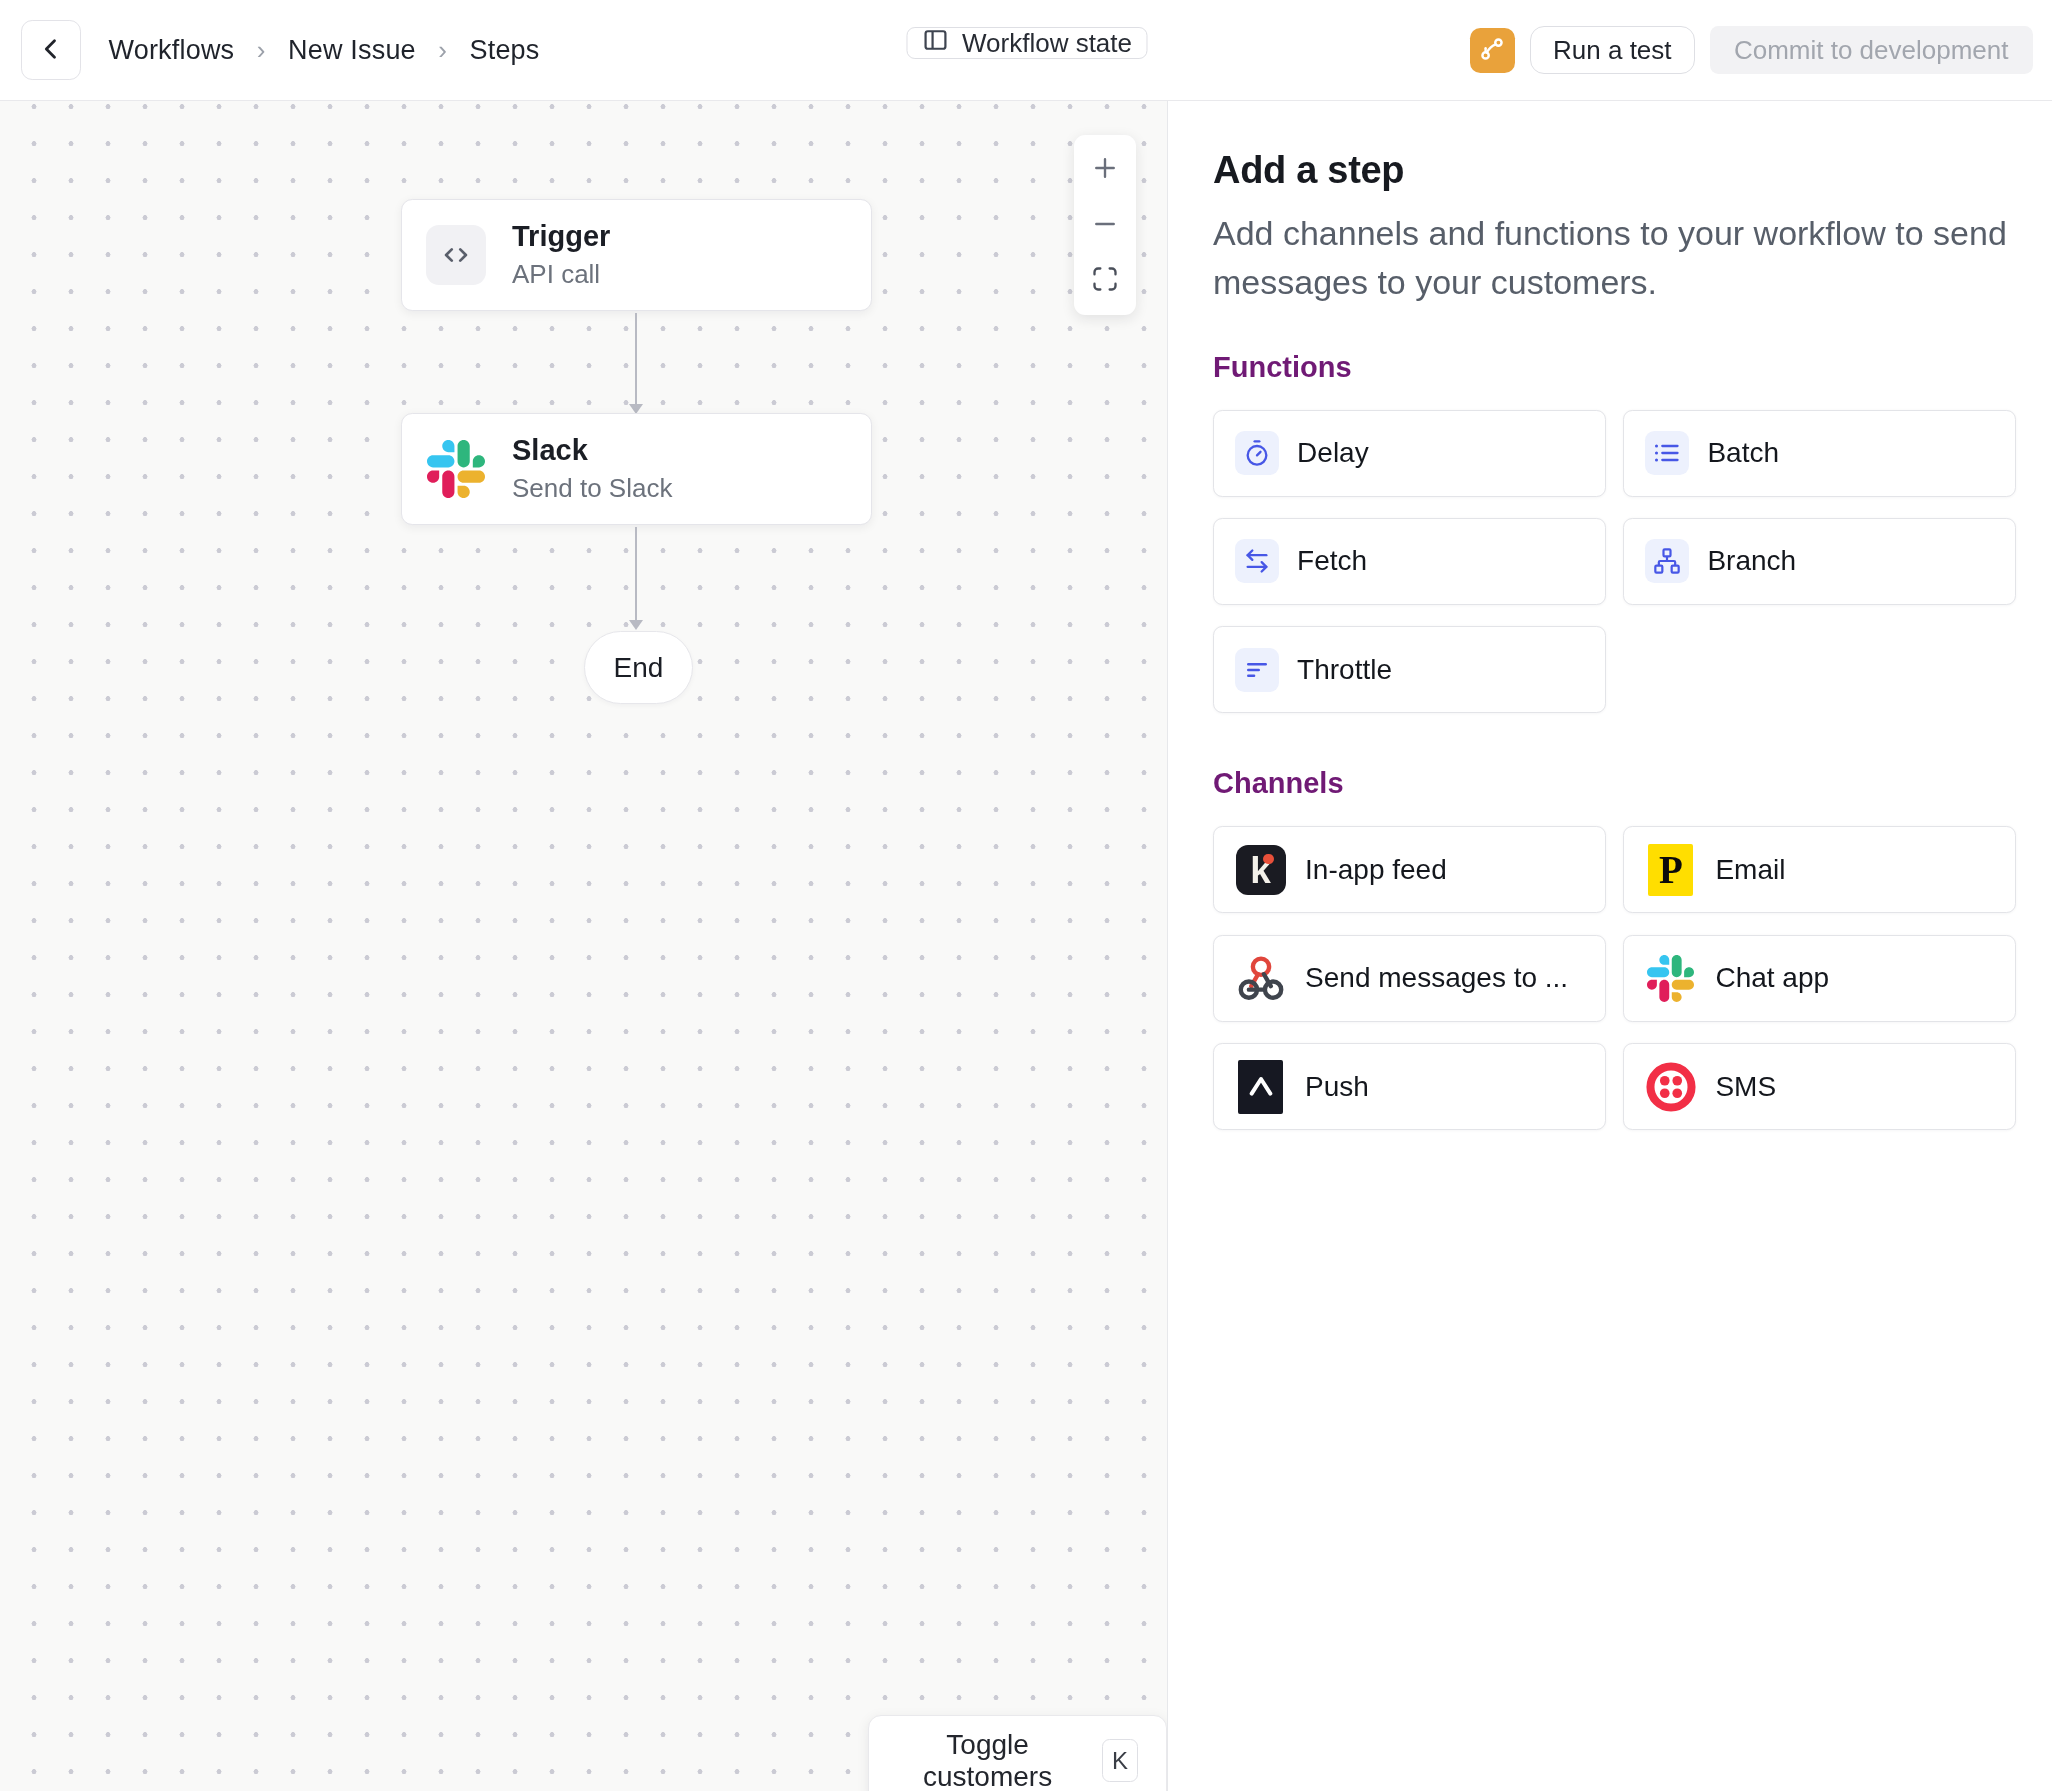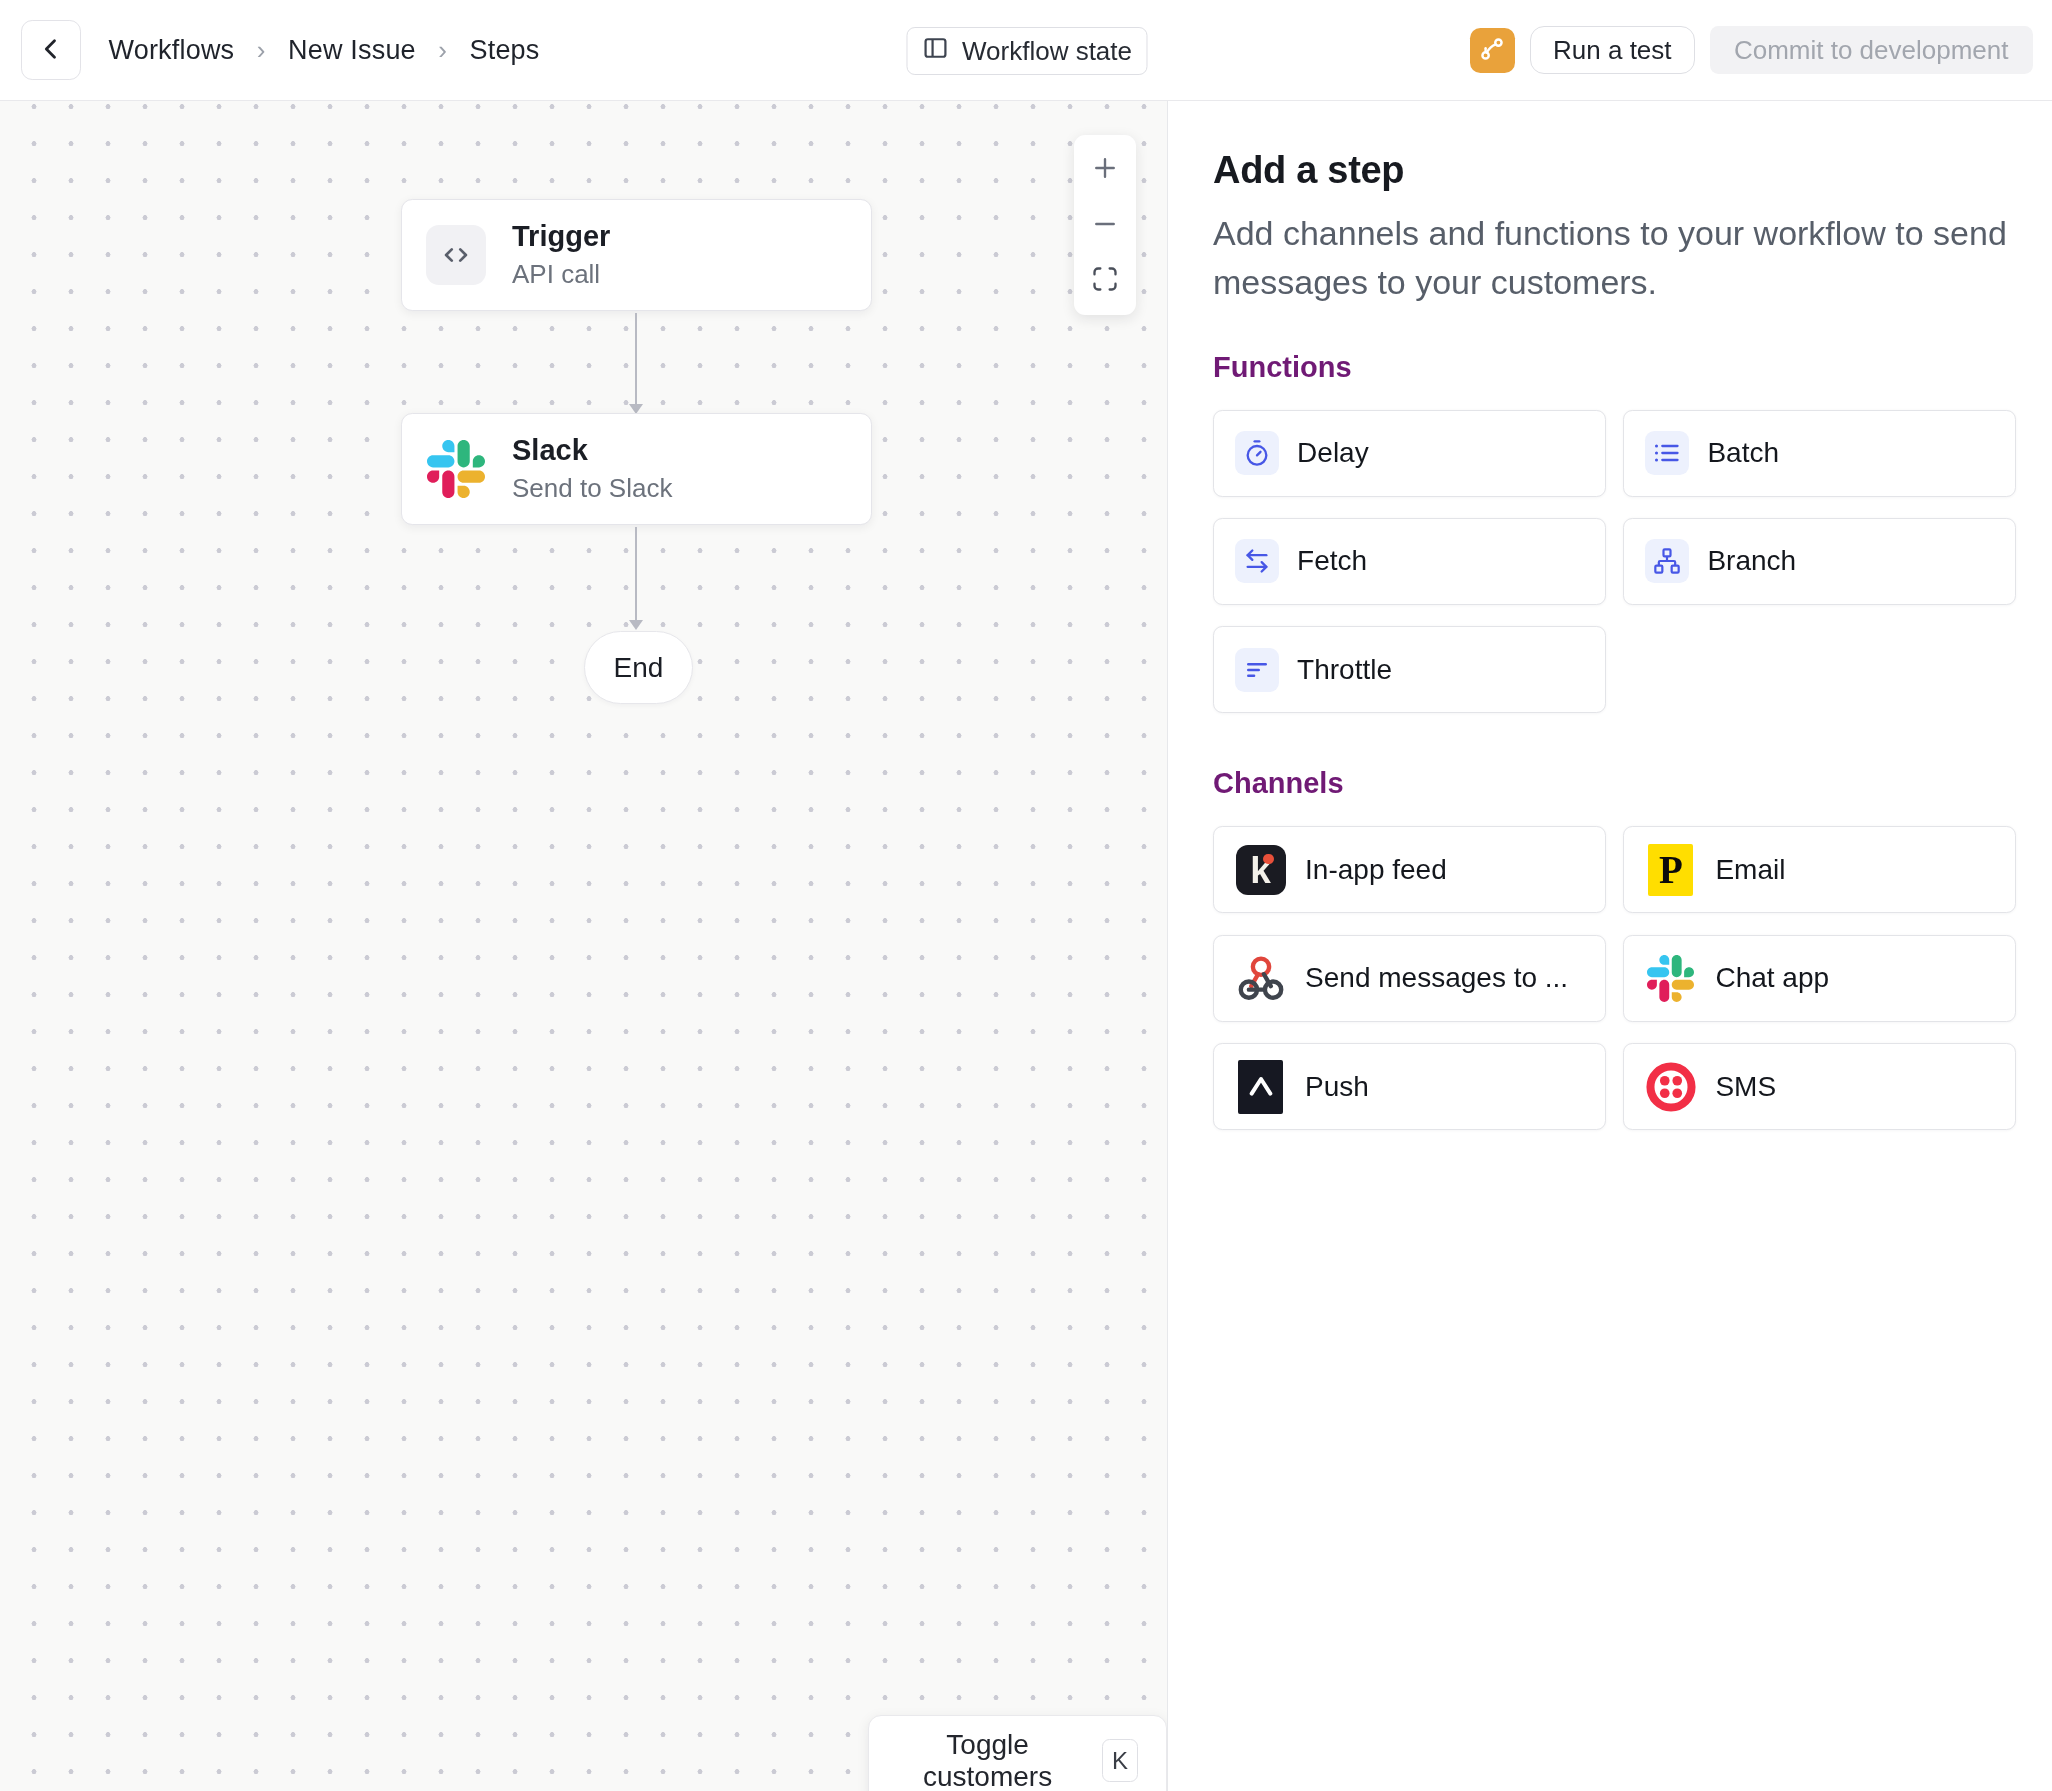--- a/index.html
+++ b/index.html
@@ -7,21 +7,21 @@
     font-family:"Liberation Sans", sans-serif; color:#1B1E25; }
 
   
   .topbar { position:relative; height:101px; background:#fff; border-bottom:1.9px solid #E9E9EC;
     display:flex; align-items:center; padding:0 20.5px; }
   .back-btn { width:60px; height:60px; border:1.9px solid #E3E3E8; border-radius:11.2px; background:#fff;
     display:flex; align-items:center; justify-content:center; cursor:pointer; }
   .breadcrumb { display:flex; align-items:center; gap:22.4px; margin-left:28px; font-size:27px;
     font-weight:500; color:#1F232B; letter-spacing:0.2px; }
   .crumb-sep { color:#9CA1AA; font-size:26px; font-weight:400; }
-  .ws-btn { position:absolute; left:50%; transform:translateX(-50%); top:27px; height:48px;
+  .ws-btn { position:absolute; left:50%; transform:translateX(-50%); top:27px; height:32px;
     display:flex; align-items:center; gap:13px; padding:0 14px; background:#fff;
     border:1.9px solid #DEDFE4; border-radius:8.4px; font-size:26px; font-weight:500; color:#272B33; cursor:pointer; }
   .topbar-right { margin-left:auto; display:flex; align-items:center; gap:15px; }
   .branch-btn { width:45px; height:45px; border-radius:10.3px; background:#E9A23B; border:none;
     display:flex; align-items:center; justify-content:center; cursor:pointer; }
   .run-btn { height:48px; padding:0 22.4px; background:#fff; border:1.9px solid #DEDFE4; border-radius:14px;
     font-size:26px; font-weight:500; color:#1F232B; cursor:pointer; display:flex; align-items:center; }
   .commit-btn { height:48px; padding:0 24px; background:#F2F2F4; border:none; border-radius:8.4px;
     font-size:26px; font-weight:500; color:#A2A6AE; cursor:default; display:flex; align-items:center; }
 

